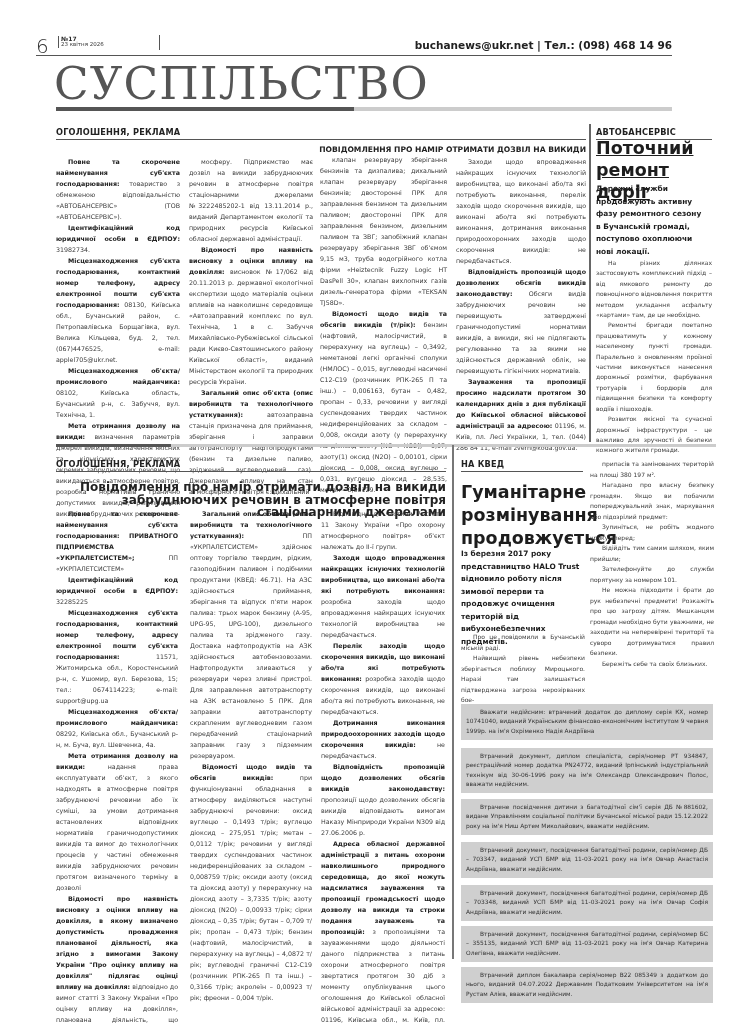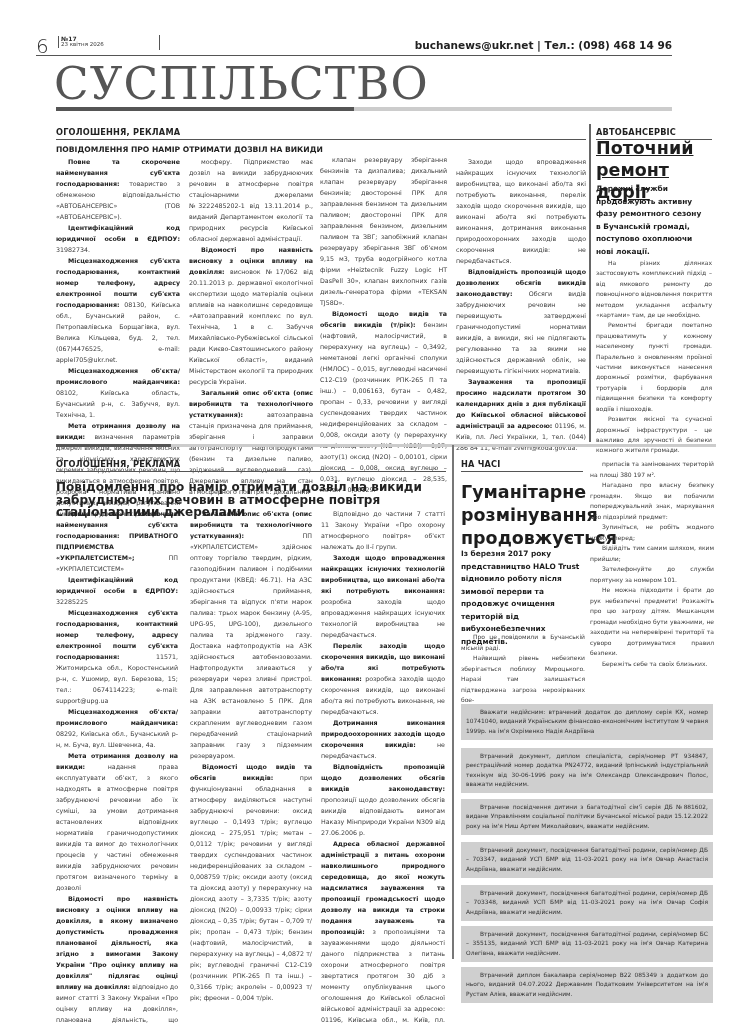--- a/index.html
+++ b/index.html
@@ -15,21 +15,21 @@
   .contact { position: absolute; right: 0; top: 9px; font-size: 10.5px; font-weight: bold; color: #222; margin-left: 45px; }
 
   .section-title { position: absolute; left: 54px; top: 58px; font-family: "DejaVu Serif", serif; font-size: 44px; letter-spacing: 1px; color: #555; font-weight: 300; transform: scaleX(1.03); transform-origin: left; }
   .title-bar { position: absolute; left: 56px; top: 107px; width: 616px; height: 4px; background: #ccc; }
   .title-bar .fill { position: absolute; left: 0; top: 0; height: 4px; width: 298px; background: #555; }
 
   .rubric { position: absolute; font-size: 8.2px; font-weight: bold; color: #222; letter-spacing: 0.2px; }
   .rule { position: absolute; height: 1px; background: #555; }
   .vrule { position: absolute; width: 2px; background: #666; }
 
-  .art-title { position: absolute; text-align: left; font-size: 7.6px; font-weight: bold; color: #222; }
+  .art-title { position: absolute; text-align: right; font-size: 7.6px; font-weight: bold; color: #222; }
 
   .col { position: absolute; font-size: 6.3px; line-height: 11px; text-align: justify; color: #3a3a3a; }
   .col p { text-indent: 12px; margin-bottom: 0; }
   .col b { color: #222; }
 
   .infra-title { position: absolute; left: 596px; top: 137px; font-size: 17.5px; font-weight: bold; line-height: 22px; color: #1d1d1d; }
   .infra-lead { position: absolute; left: 596px; top: 183px; width: 112px; font-size: 7.4px; font-weight: bold; line-height: 12.5px; color: #1d1d1d; }
 
   .na-box { position: absolute; left: 452px; top: 445px; width: 5px; height: 514px; border-left: 2px solid #777; }
   .na-title { position: absolute; left: 461px; top: 481px; font-size: 17.5px; font-weight: bold; line-height: 23px; color: #1d1d1d; }
@@ -117,21 +117,21 @@
 <div class="col" id="bot-c3" style="left:321px;top:508px;width:124px;">
     <p><span>Відповідно до частини 7 статті 11 Закону України «Про охорону атмосферного повітря» об'єкт належать до ІІ-ї групи.</span></p>
     <p><b>Заходи щодо впровадження найкращих існуючих технологій виробництва, що виконані або/та які потребують виконання:</b><span> розробка заходів щодо впровадження найкращих існуючих технологій виробництва не передбачається.</span></p>
     <p><b>Перелік заходів щодо скорочення викидів, що виконані або/та які потребують виконання:</b><span> розробка заходів щодо скорочення викидів, що виконані або/та які потребують виконання, не передбачаються.</span></p>
     <p><b>Дотримання виконання природоохоронних заходів щодо скорочення викидів:</b><span> не передбачається.</span></p>
     <p><b>Відповідність пропозицій щодо дозволених обсягів викидів законодавству:</b><span> пропозиції щодо дозволених обсягів викидів відповідають вимогам Наказу Мінприроди України N309 від 27.06.2006 р.</span></p>
     <p><b>Адреса обласної державної адміністрації з питань охорони навколишнього природного середовища, до якої можуть надсилатися зауваження та пропозиції громадськості щодо дозволу на викиди та строки подання зауважень та пропозицій:</b><span> з пропозиціями та зауваженнями щодо діяльності даного підприємства з питань охорони атмосферного повітря звертатися протягом 30 діб з моменту опублікування цього оголошення до Київської обласної військової адміністрації за адресою: 01196, Київська обл., м. Київ, пл. Лесі Українки, 1; (0442) 86-84-11, e-mail: zvern@kodagov.ua</span></p>
   </div>
 
 <div class="na-box"></div>
-<div class="rubric" style="left:461px;top:459px;">НА ЧАСІ</div>
+<div class="rubric" style="left:461px;top:459px;">НА КВЕД</div>
 <div class="rule" style="left:461px;top:471px;width:122px;"></div>
 <div class="na-title" style="width:130px;">Гуманітарне розмінування продовжується</div>
 <div class="na-lead">Із березня 2017 року представництво HALO Trust відновило роботу після зимової перерви та продовжує очищення територій від вибухонебезпечних предметів.</div>
 <div class="col" id="na-c1" style="left:461px;top:632px;width:124px;font-size:6px;line-height:10.5px;">
     <p>Про це повідомили в Бучанській міській раді.</p>
     <p>Найвищий рівень небезпеки зберігається поблизу Мироцького. Наразі там залишається підтверджена загроза нерозірваних бое-</p>
   </div>
 <div class="col" id="na-c2" style="left:590px;top:459px;width:124px;font-size:6px;line-height:10.5px;">
     <p>припасів та замінованих територій на площі 380 197 м².</p>
     <p>Нагадано про власну безпеку громадян. Якщо ви побачили попереджувальний знак, маркування або підозрілий предмет:</p>

